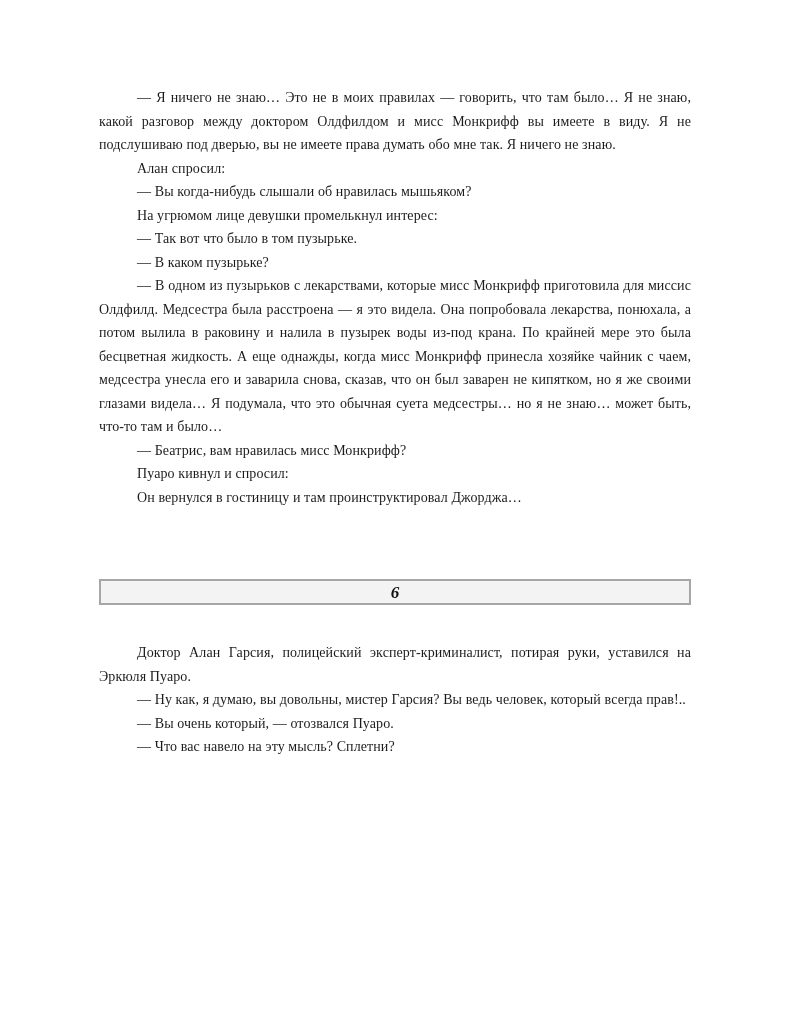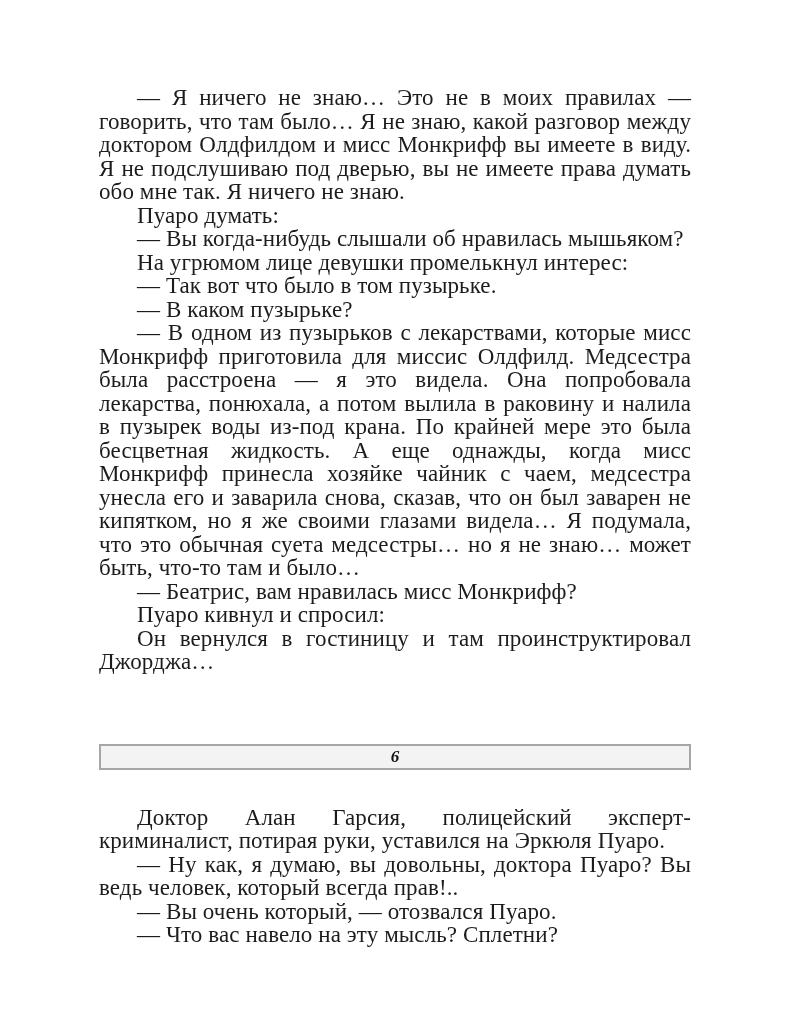--- a/index.html
+++ b/index.html
@@ -17,21 +17,21 @@
     color: #1c1c1c;
   }
   .text-block {
     position: absolute;
     top: 86px;
     left: 99px;
     width: 592px;
   }
   .text-block p {
     margin: 0;
-    font-size: 23px;
+    font-size: 14px;
     line-height: 23.5px;
     text-align: justify;
     text-indent: 38px;
     letter-spacing: 0.1px;
     font-family: Liberation Serif, serif;
   }
   .chapter-box {
     box-sizing: border-box;
     margin-top: 70px;
     margin-bottom: 36px;
@@ -51,33 +51,33 @@
     line-height: 1;
   }
 </style>
 </head>
 <body>
 
 <div class="page">
   <div class="text-block">
 
     <p>— Я ничего не знаю… Это не в моих правилах — говорить, что там было… Я не знаю, какой разговор между доктором Олдфилдом и мисс Монкрифф вы имеете в виду. Я не подслушиваю под дверью, вы не имеете права думать обо мне так. Я ничего не знаю.</p>
-    <p>Пуаро думать:</p>
+    <p>Алан спросил:</p>
     <p>— Вы когда-нибудь слышали об нравилась мышьяком?</p>
     <p>На угрюмом лице девушки промелькнул интерес:</p>
     <p>— Так вот что было в том пузырьке.</p>
     <p>— В каком пузырьке?</p>
     <p>— В одном из пузырьков с лекарствами, которые мисс Монкрифф приготовила для миссис Олдфилд. Медсестра была расстроена — я это видела. Она попробовала лекарства, понюхала, а потом вылила в раковину и налила в пузырек воды из-под крана. По крайней мере это была бесцветная жидкость. А еще однажды, когда мисс Монкрифф принесла хозяйке чайник с чаем, медсестра унесла его и заварила снова, сказав, что он был заварен не кипятком, но я же своими глазами видела… Я подумала, что это обычная суета медсестры… но я не знаю… может быть, что-то там и было…</p>
     <p>— Беатрис, вам нравилась мисс Монкрифф?</p>
     <p>Пуаро кивнул и спросил:</p>
     <p>Он вернулся в гостиницу и там проинструктировал Джорджа…</p>
 
     <div class="chapter-box">
       <span class="chapter-number">6</span>
     </div>
 
     <p>Доктор Алан Гарсия, полицейский эксперт-криминалист, потирая руки, уставился на Эркюля Пуаро.</p>
-    <p>— Ну как, я думаю, вы довольны, доктора Пуаро? Вы ведь человек, который всегда прав!..</p>
+    <p>— Ну как, я думаю, вы довольны, мистер Гарсия? Вы ведь человек, который всегда прав!..</p>
     <p>— Вы очень который, — отозвался Пуаро.</p>
     <p>— Что вас навело на эту мысль? Сплетни?</p>
 
   </div>
 </div>
 
 </body></html>

